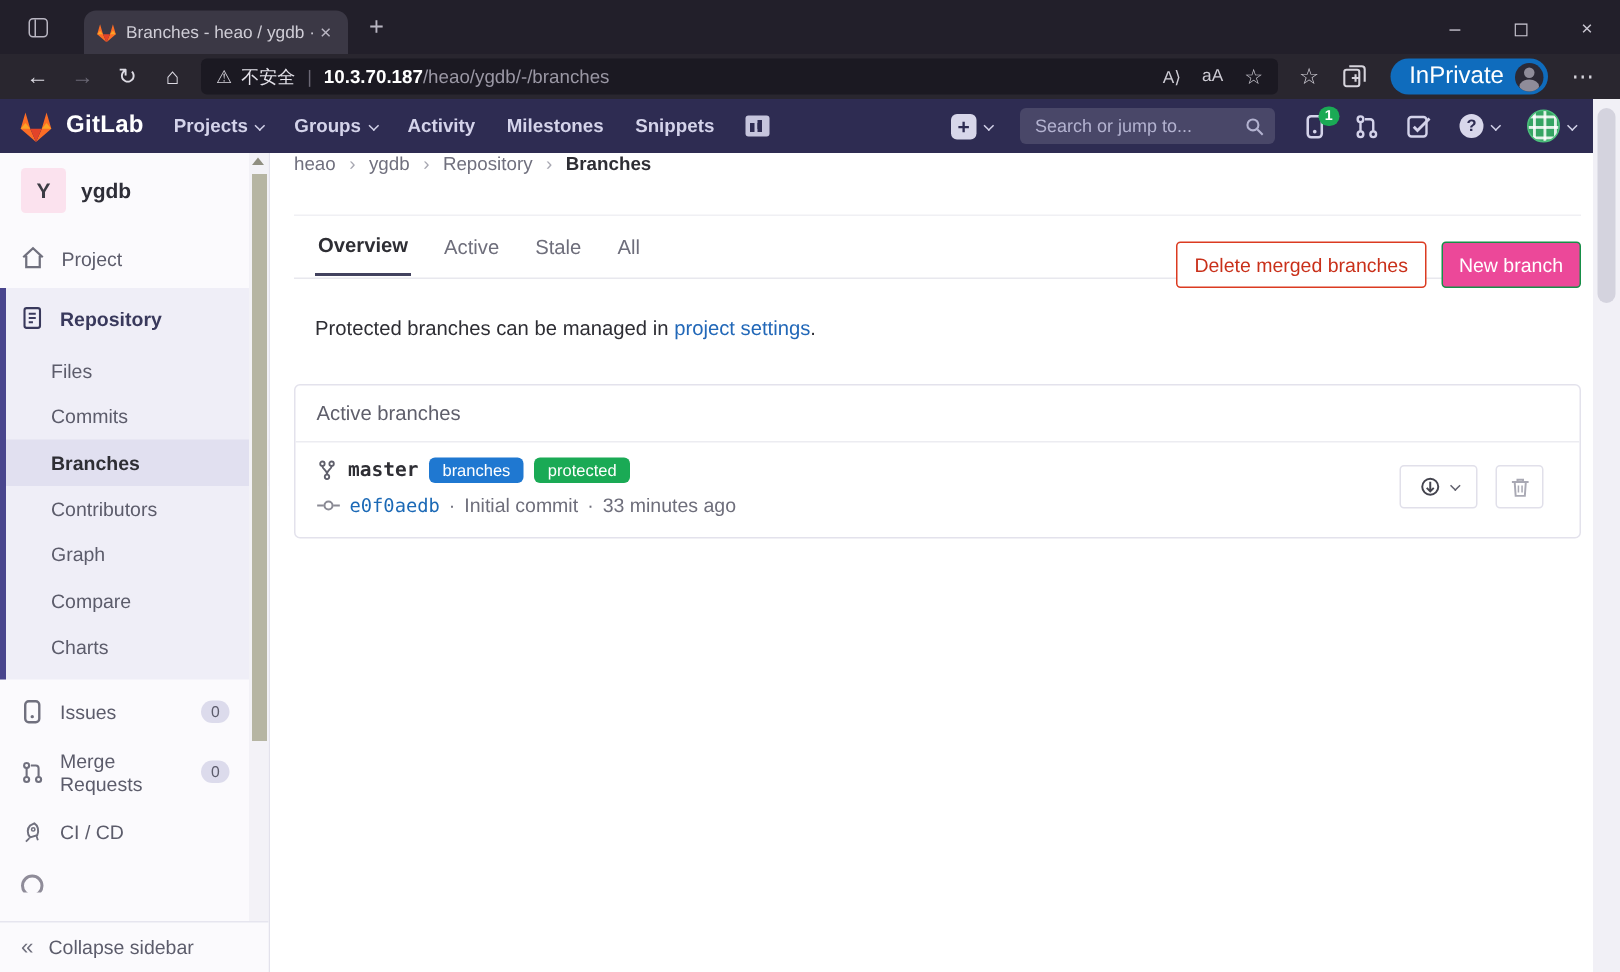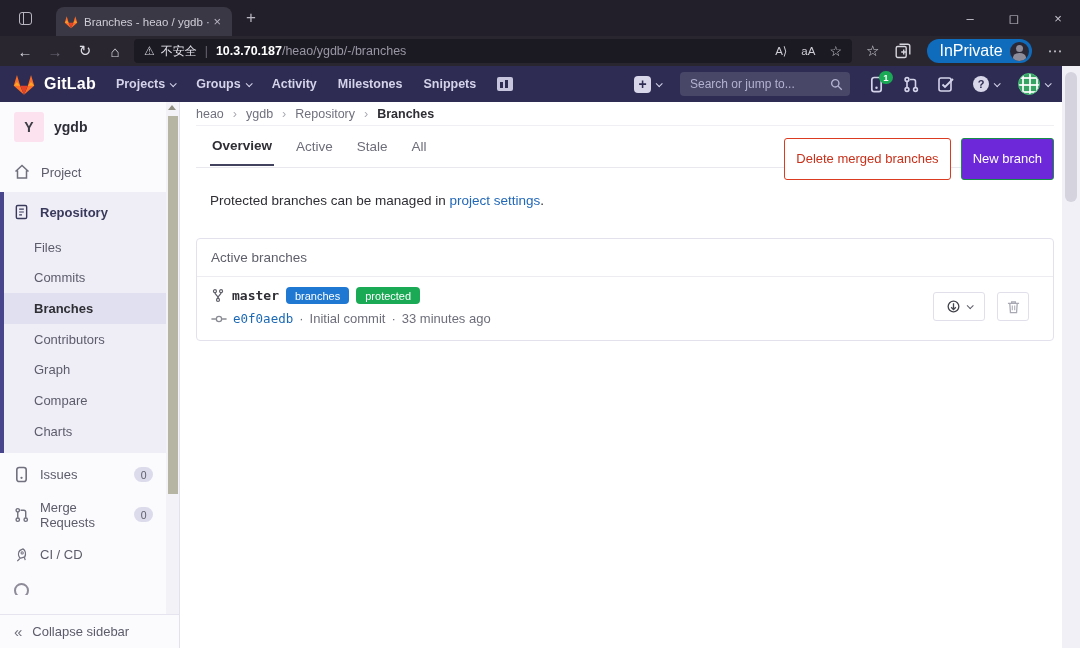--- a/index.html
+++ b/index.html
@@ -71,32 +71,32 @@
   .sub.active { background:#e1e0f0; color:#2e2e34; font-weight:700; }
   .partial-item { height:20px; overflow:hidden; display:flex; padding:8px 14px 0; }
   .partial-item .arc { width:15px; height:15px; border:2px solid #8f8c99; border-radius:50%; }
   .collapse { position:absolute; left:0; bottom:0; width:179px; height:34px; border-top:1px solid #e6e5ef; display:flex; align-items:center; gap:10px; padding:0 14px; color:#5c5c6b; font-size:13px; background:#fbfafd; }
   .collapse .laquo { font-size:15px; color:#70707e; }
   .side-scroll { position:absolute; right:0; top:0; width:13px; height:512px; background:#f3f2f7; }
   .side-thumb { position:absolute; right:1.5px; top:14px; width:10px; height:378px; background:#b6b5a3; }
   .side-arrow { position:absolute; right:3px; top:3px; width:0; height:0; border-left:4px solid transparent; border-right:4px solid transparent; border-bottom:5px solid #8f8e80; }
 
   .main { flex:1; background:#fff; padding:0 8px 0 16px; }
-  .breadcrumb { height:24px; display:flex; align-items:center; gap:9px; font-size:12.5px; color:#70707e; border-bottom:1px solid #f0f0f4; }
+  .breadcrumb { height:42px; display:flex; align-items:flex-start; gap:9px; font-size:12.5px; color:#70707e; border-bottom:1px solid #f0f0f4; }
   .breadcrumb .sep { color:#a8a8b2; }
   .breadcrumb .cur { color:#2e2e34; font-weight:600; }
   .tabs-row { height:42px; display:flex; align-items:center; border-bottom:1px solid #e8e8ee; }
   .tab-lnk { font-size:13.5px; color:#6e6e7b; padding:11px 2px; margin-right:20px; }
   .tab-lnk.active { color:#2e2e34; font-weight:700; border-bottom:2px solid #42425e; }
   .tabs-right { margin-left:auto; display:flex; align-items:center; gap:10px; }
   .filter-input { width:206px; height:31px; border:1px solid #dcdbe6; border-radius:3px; font-size:13px; padding:0 10px; color:#33333a; }
   .filter-input::placeholder { color:#9e9ea8; }
-  .btn { height:42px; border-radius:3px; font-size:13px; display:flex; align-items:center; padding:14px 11px;margin-top:24px; }
+  .btn { height:31px; border-radius:3px; font-size:13px; display:flex; align-items:center; padding:14px 11px;margin-top:24px; }
   .btn-danger { background:#fff; border:1px solid #db3b21; color:#c9301a; }
-  .btn-success { background:#6d28d9; border:1px solid #168f48; color:#fff; }
+  .btn-success { background:#ec4899; border:1px solid #168f48; color:#fff; }
   .notice { margin-top:25px; margin-left:14px; font-size:13.5px; color:#2e2e34; }
   .notice a { color:#2268b8; text-decoration:none; }
   .card { margin-top:30px; border:1px solid #e3e2ec; border-radius:4px; }
   .card-head { padding:11px 14px; font-size:13.5px; color:#5f5f6b; border-bottom:1px solid #ececf1; }
   .branch-row { padding:10px 14px 14px; display:flex; }
   .branch-info .line1 { display:flex; align-items:center; gap:7px; }
   .mono { font-family:"DejaVu Sans Mono", monospace; }
   .branch-name { font-size:13px; font-weight:700; color:#2e2e34; }
   .badge { font-size:11px; color:#fff; border-radius:4px; padding:2.5px 9px; }
   .badge-default { background:#1f78d1; }

